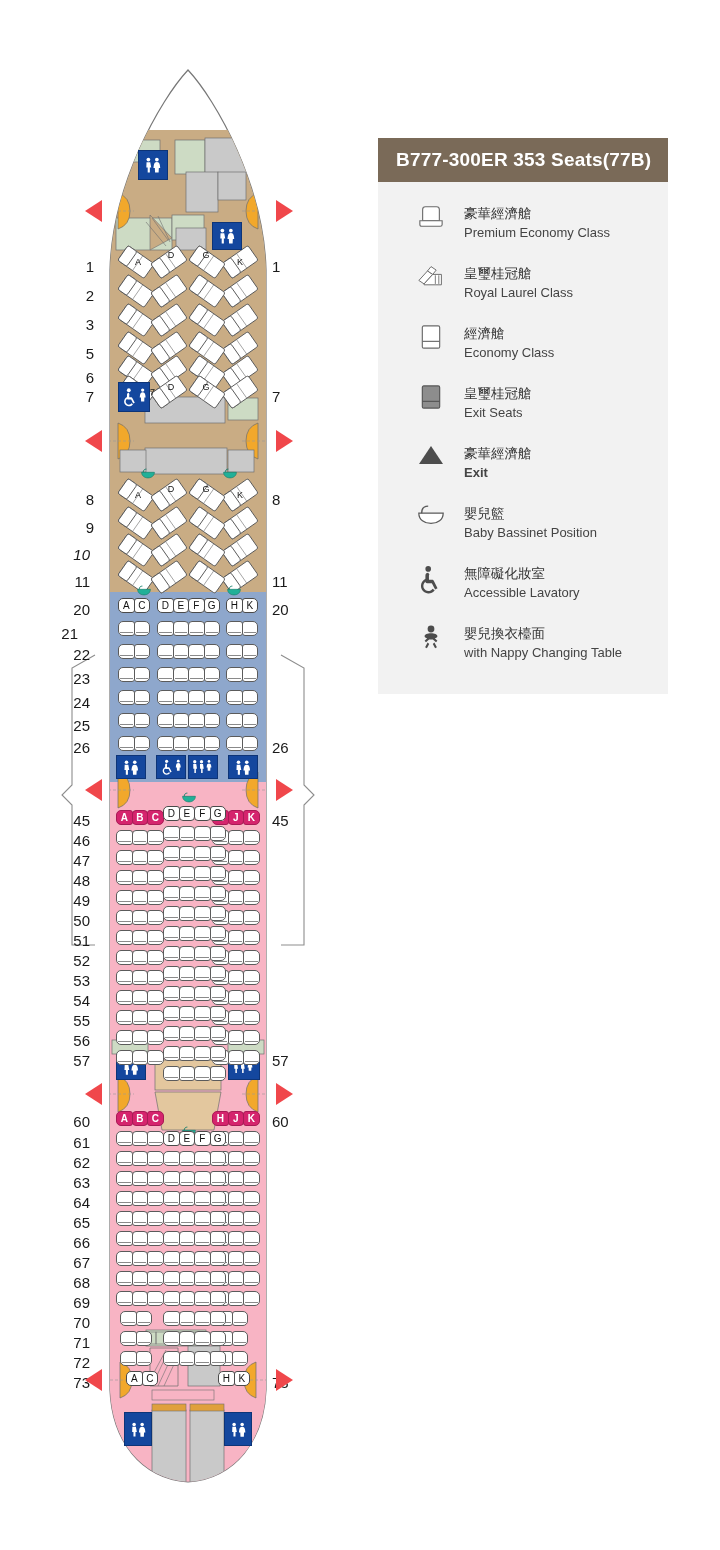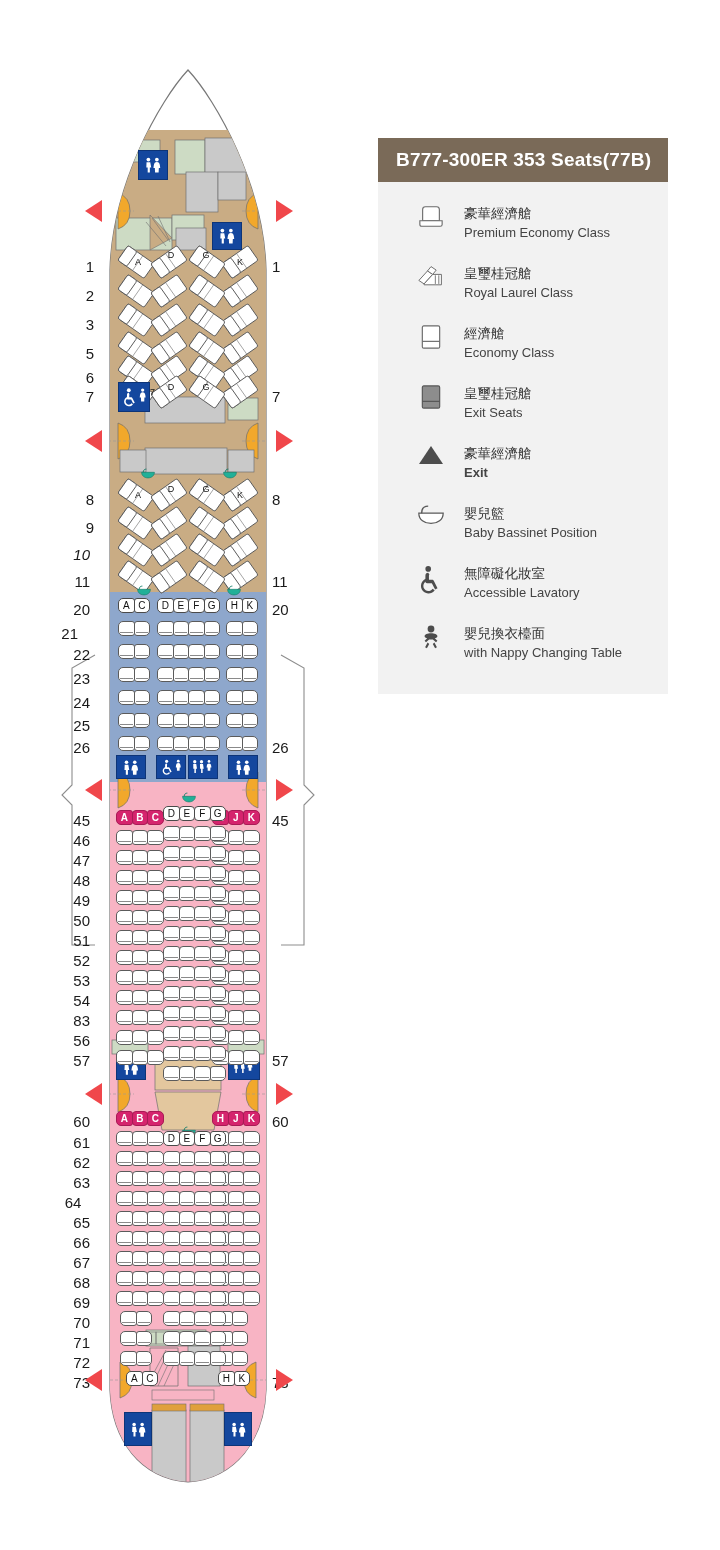--- a/index.html
+++ b/index.html
@@ -469,29 +469,29 @@
     <div class="rowlabel" style="left:56px;top:812px;">45</div>
     <div class="rowlabel" style="left:56px;top:832px;">46</div>
     <div class="rowlabel" style="left:56px;top:852px;">47</div>
     <div class="rowlabel" style="left:56px;top:872px;">48</div>
     <div class="rowlabel" style="left:56px;top:892px;">49</div>
     <div class="rowlabel" style="left:56px;top:912px;">50</div>
     <div class="rowlabel" style="left:56px;top:932px;">51</div>
     <div class="rowlabel" style="left:56px;top:952px;">52</div>
     <div class="rowlabel" style="left:56px;top:972px;">53</div>
     <div class="rowlabel" style="left:56px;top:992px;">54</div>
-    <div class="rowlabel" style="left:56px;top:1012px;">83</div>
+    <div class="rowlabel" style="left:56px;top:1012px;">55</div>
     <div class="rowlabel" style="left:56px;top:1032px;">56</div>
     <div class="rowlabel" style="left:56px;top:1052px;">57</div>
 
     <div class="rowlabel" style="left:56px;top:1113px;">60</div>
     <div class="rowlabel" style="left:56px;top:1134px;">61</div>
     <div class="rowlabel" style="left:56px;top:1154px;">62</div>
     <div class="rowlabel" style="left:56px;top:1174px;">63</div>
-    <div class="rowlabel" style="left:56px;top:1194px;text-align:center;">64</div>
+    <div class="rowlabel" style="left:56px;top:1194px;">64</div>
     <div class="rowlabel" style="left:56px;top:1214px;">65</div>
     <div class="rowlabel" style="left:56px;top:1234px;">66</div>
     <div class="rowlabel" style="left:56px;top:1254px;">67</div>
     <div class="rowlabel" style="left:56px;top:1274px;">68</div>
     <div class="rowlabel" style="left:56px;top:1294px;">69</div>
     <div class="rowlabel" style="left:56px;top:1314px;">70</div>
     <div class="rowlabel" style="left:56px;top:1334px;">71</div>
     <div class="rowlabel" style="left:56px;top:1354px;">72</div>
     <div class="rowlabel" style="left:56px;top:1374px;">73</div>
 

